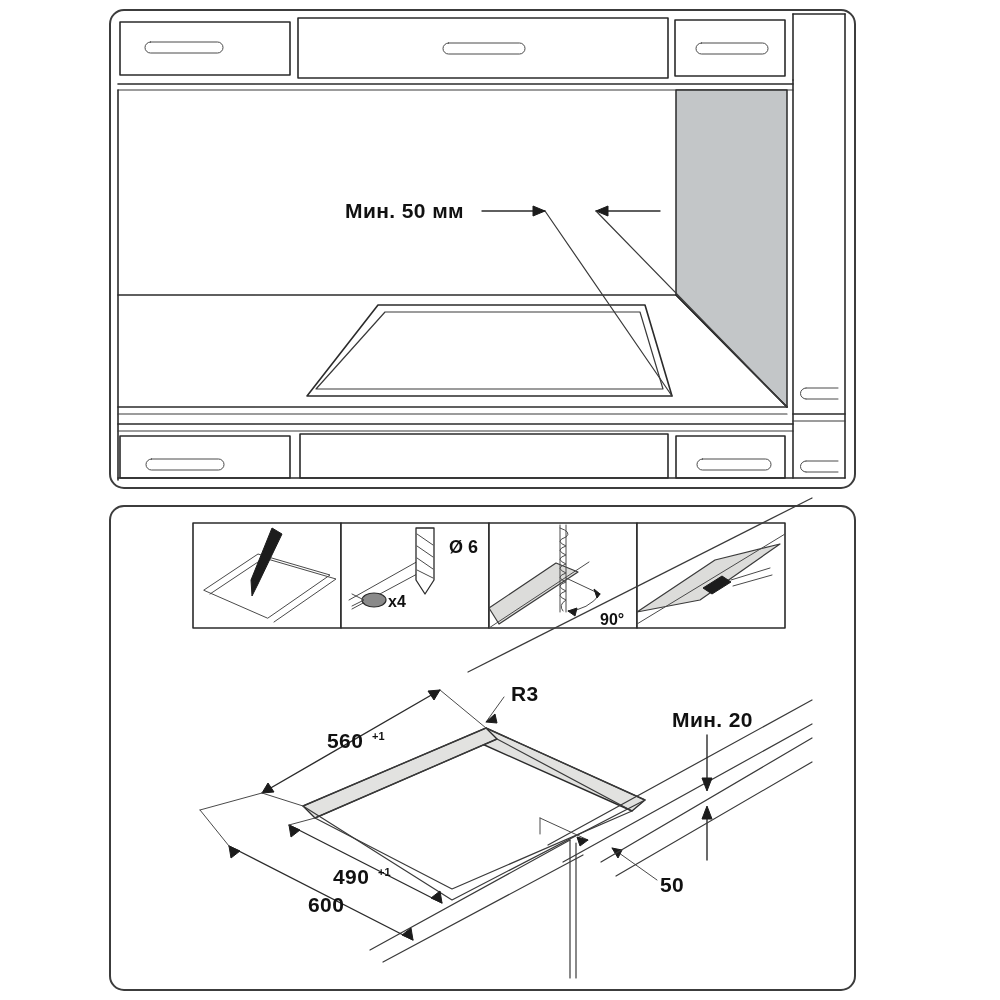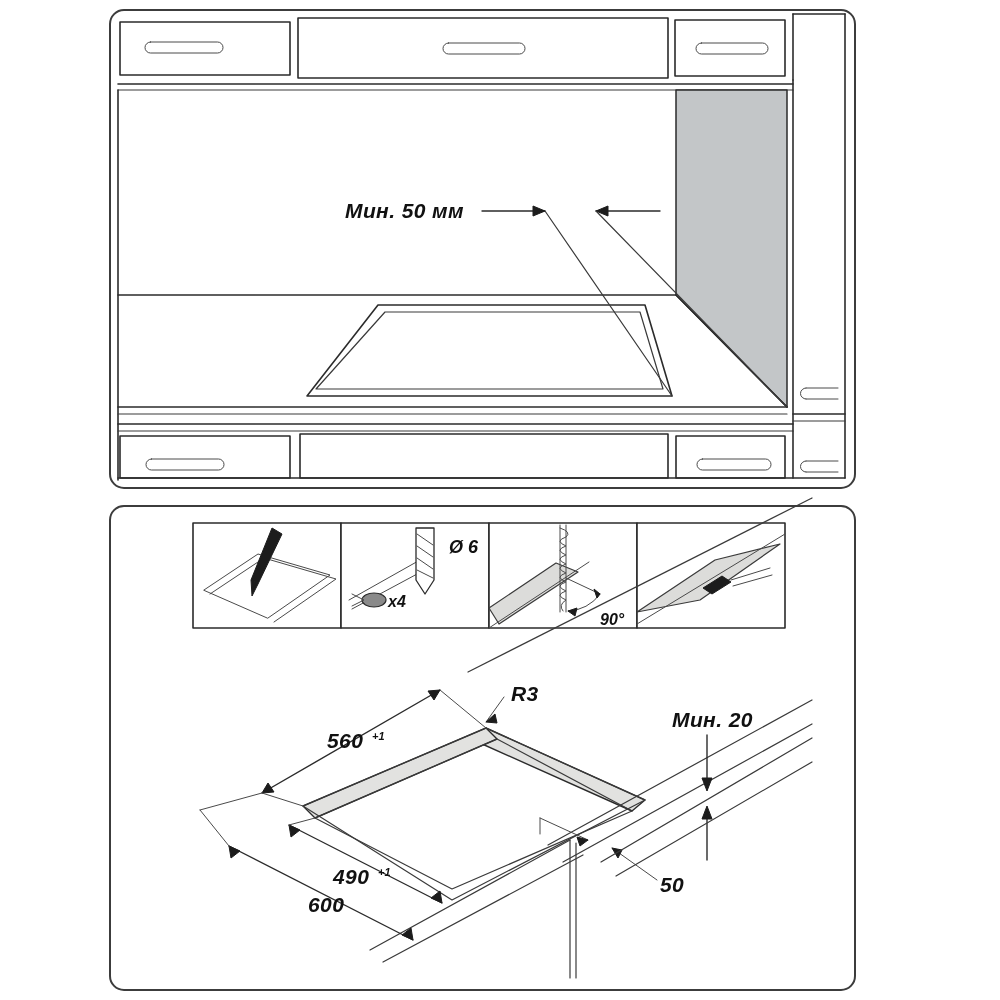--- a/index.html
+++ b/index.html
@@ -12,21 +12,20 @@
     width: 1000px;
     height: 1000px;
     font-family: "Liberation Sans", sans-serif;
     overflow: hidden;
     position: relative;
   }
   #diagram-root {
     width: 1000px;
     height: 1000px;
     position: relative;
-    font-style: italic;
   }
   svg.sheet {
     display: block;
     width: 1000px;
     height: 1000px;
   }
   .ln {
     fill: none;
     stroke: #2b2b2b;
     stroke-width: 1.6;

